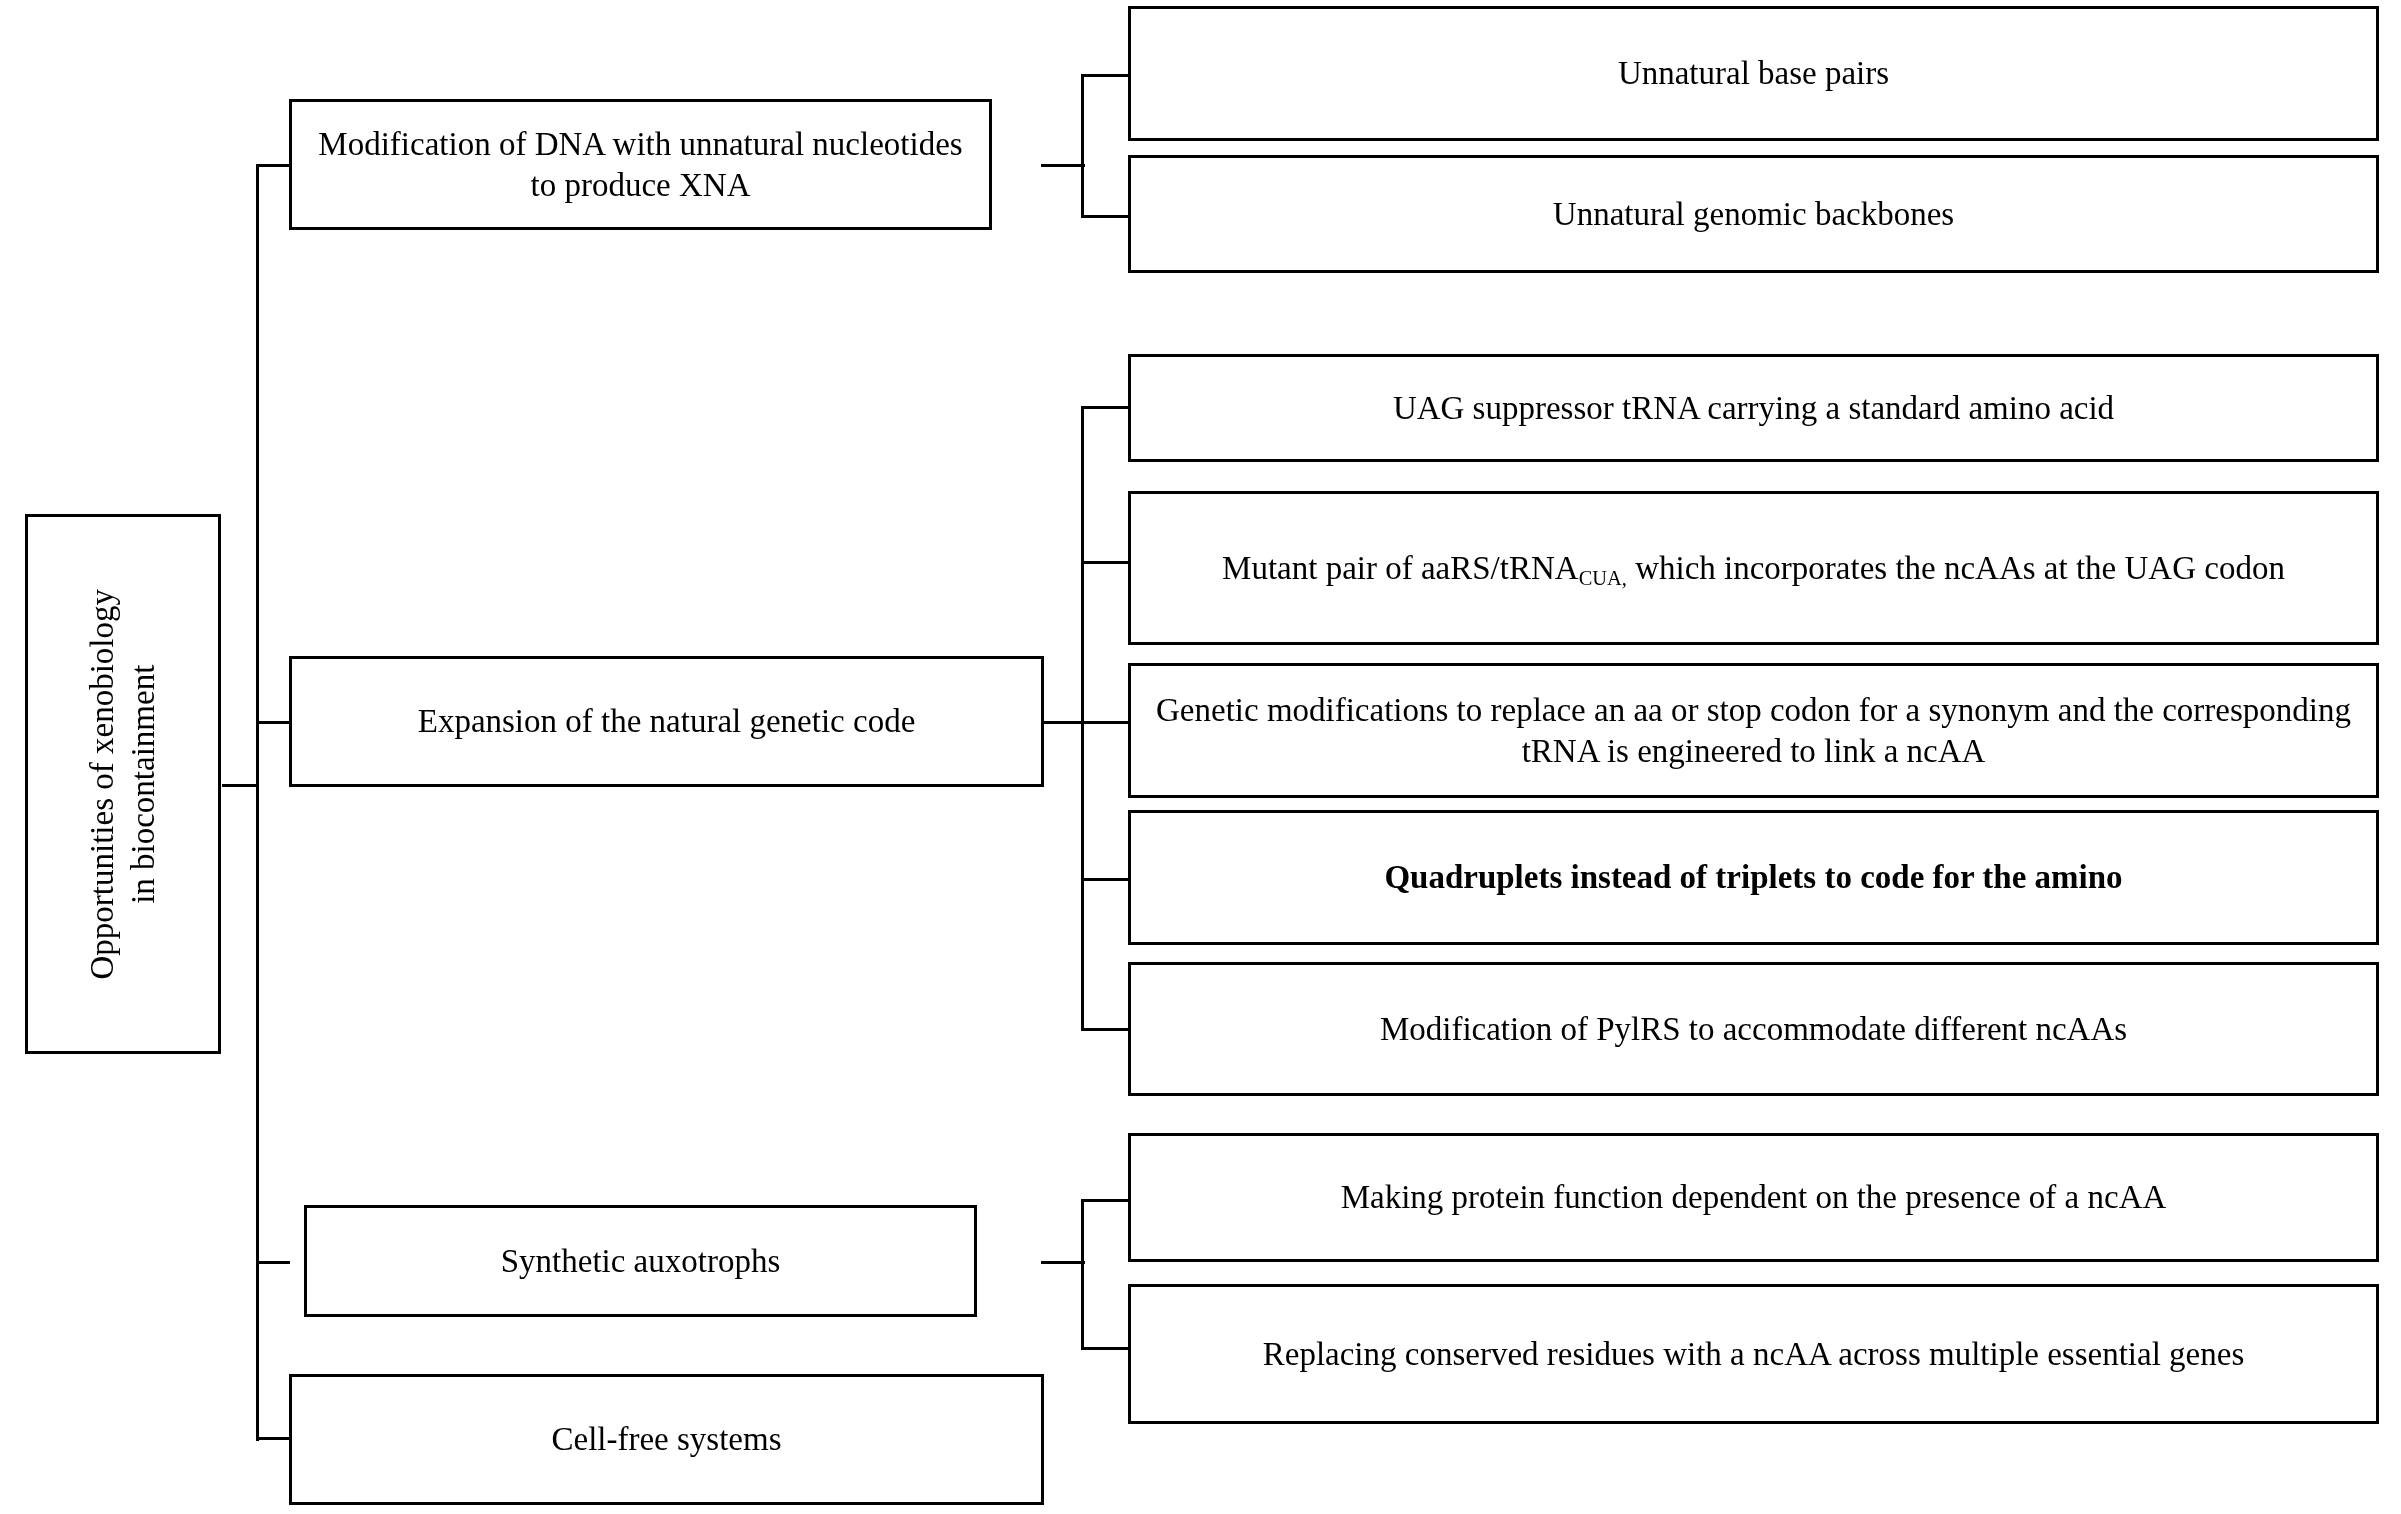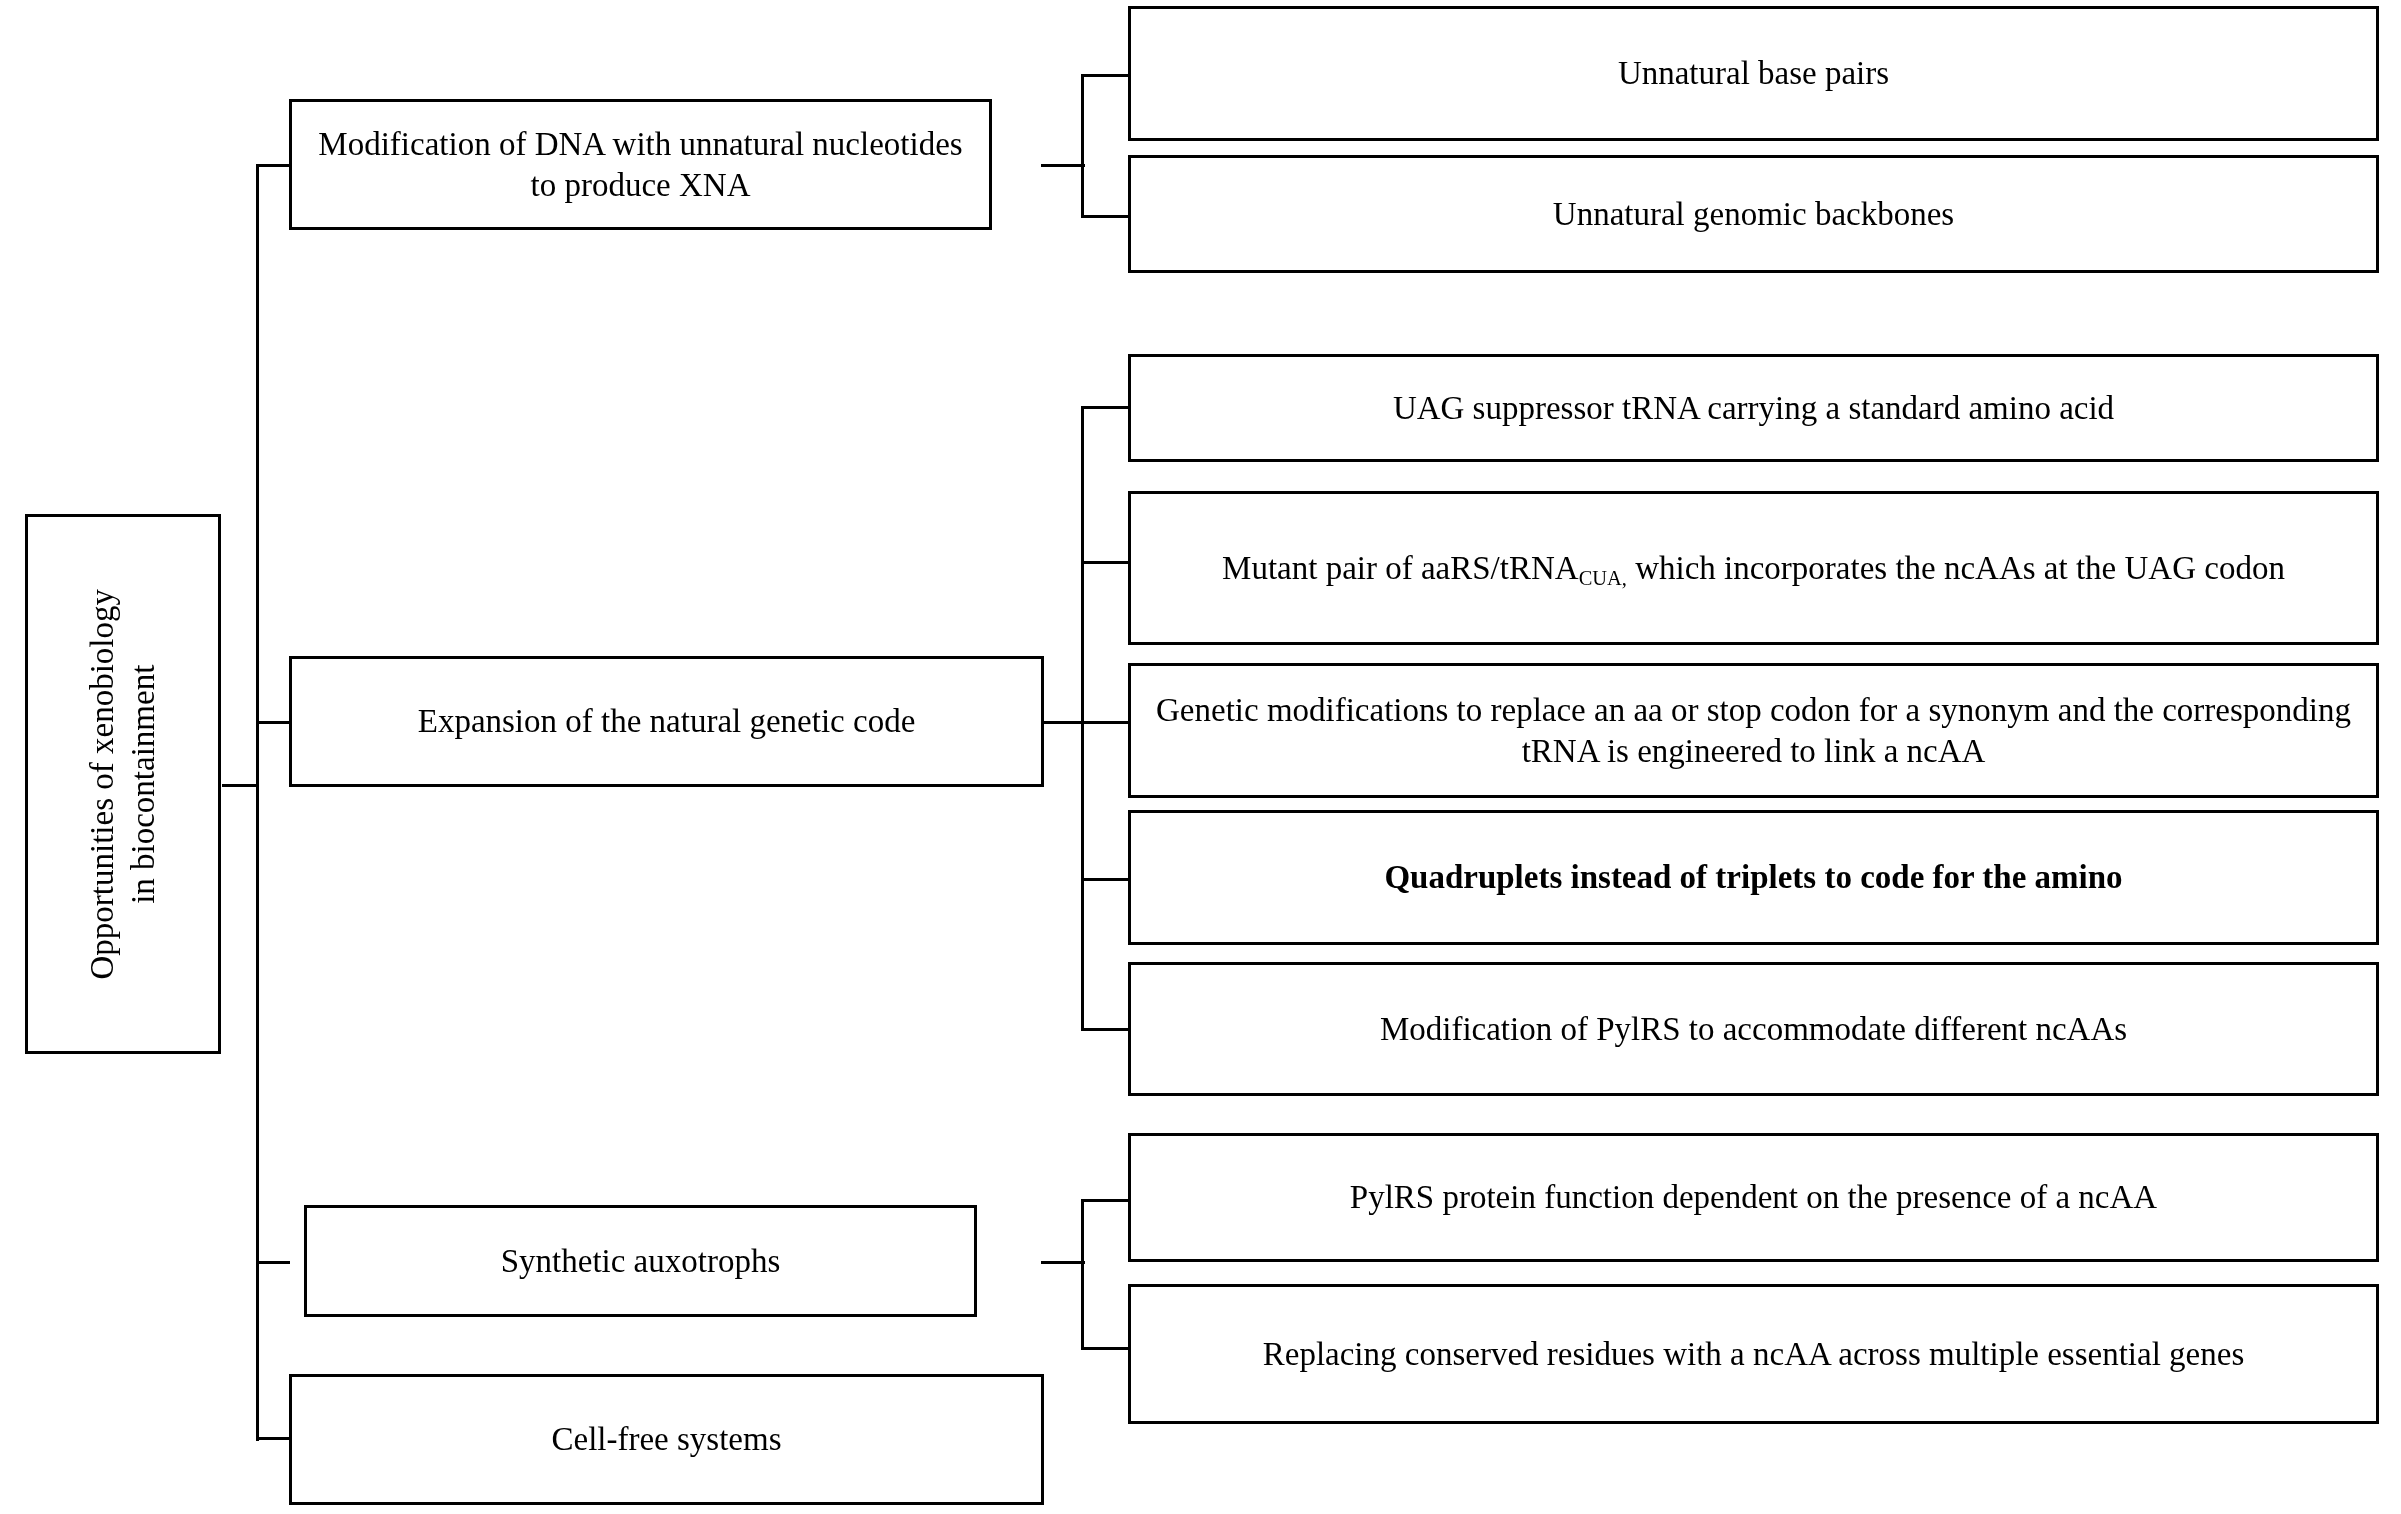--- a/index.html
+++ b/index.html
@@ -138,21 +138,21 @@
 
   <div class="node lvl3" style="left:1128px; top:810px; width:1251px; height:135px;font-weight:bold;">
     <span class="txt">Quadruplets instead of triplets to code for the amino</span>
   </div>
 
   <div class="node lvl3" style="left:1128px; top:962px; width:1251px; height:134px;">
     <span class="txt">Modification of PylRS to accommodate different ncAAs</span>
   </div>
 
   <div class="node lvl3" style="left:1128px; top:1133px; width:1251px; height:129px;">
-    <span class="txt">PylRS protein function dependent on the presence of a ncAA</span>
+    <span class="txt">Making protein function dependent on the presence of a ncAA</span>
   </div>
 
   <div class="node lvl3" style="left:1128px; top:1284px; width:1251px; height:140px;justify-content:center;">
     <span class="txt">Replacing conserved residues with a ncAA across multiple essential genes</span>
   </div>
 
 </div>
 
 
 </body></html>

